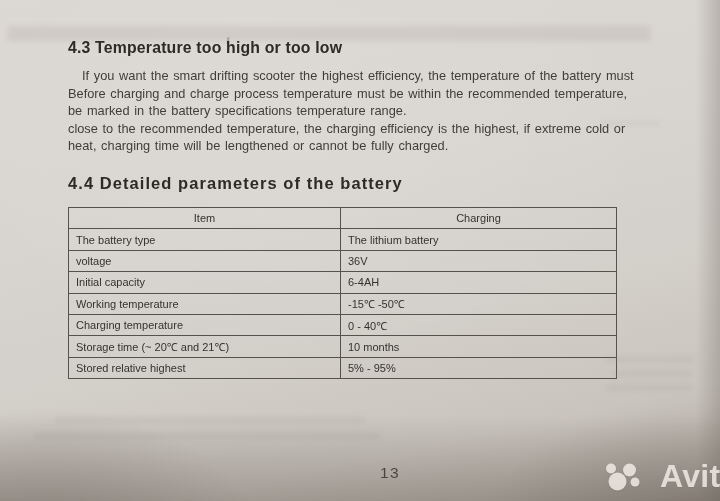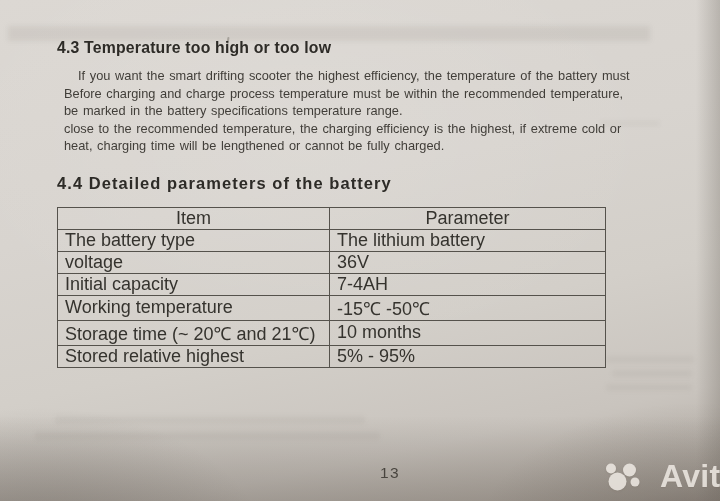--- a/index.html
+++ b/index.html
@@ -18,36 +18,36 @@
   .shade-bottom{position:absolute;left:0;bottom:0;width:100%;height:85px;
     background:linear-gradient(to bottom,rgba(104,96,88,0),rgba(104,96,88,0.22) 55%,rgba(100,92,84,0.38) 100%);}
   .shade-corner-bl{position:absolute;left:-60px;bottom:-55px;width:330px;height:150px;
     background:radial-gradient(ellipse at 30% 100%,rgba(92,85,78,0.40),rgba(92,85,78,0) 70%);}
   .shade-corner-br{position:absolute;right:-50px;bottom:-50px;width:300px;height:150px;
     background:radial-gradient(ellipse at 75% 100%,rgba(90,83,76,0.38),rgba(90,83,76,0) 70%);}
   .speck{position:absolute;left:227px;top:37px;width:2px;height:7px;background:#837e76;
     opacity:.55;transform:rotate(9deg);border-radius:1px;}
 
   
-  .content{position:absolute;left:57px;top:38px;width:600px;color:#403d38;}
+  .content{position:absolute;left:68px;top:38px;width:600px;color:#403d38;}
   .h-sec{font-weight:bold;color:#2d2b27;font-size:17px;margin:0;line-height:20px;}
   .h-43{letter-spacing:0.2px;transform:scaleX(0.93);transform-origin:left center;margin-bottom:9px;}
   .h-44{letter-spacing:1.1px;margin-top:19px;margin-bottom:13px;transform:scaleX(0.97);transform-origin:left center;}
   .bodytext{font-size:12.8px;line-height:17.6px;color:#413e39;word-spacing:1.1px;}
-  .line{white-space:nowrap;margin-left:7px;}
+  .line{white-space:nowrap;}
   .line.indent{padding-left:14px;}
 
   
   table.params{border-collapse:collapse;width:548px;table-layout:fixed;
     border:1.5px solid #4d4a45;}
   table.params col.c1{width:272px;}
   table.params col.c2{width:276px;}
   table.params th,table.params td{
     border:1px solid #55524c;height:20.4px;padding:0 7px;
-    font-size:18px;color:#35332e;font-weight:normal;vertical-align:middle;
+    font-size:11px;color:#35332e;font-weight:normal;vertical-align:middle;
     overflow:hidden;white-space:nowrap;}
   table.params th{text-align:center;}
   table.params td{text-align:left;margin-left:32px;}
 
   .page-number{position:absolute;left:380px;top:464px;font-size:15.5px;
     color:#3e3b36;letter-spacing:1.5px;}
 
   
   .ghost{position:absolute;background:#8f8a82;opacity:0.10;filter:blur(2px);border-radius:2px;}
   .g1{left:55px;top:416px;width:310px;height:8px;}
@@ -88,39 +88,43 @@
     <h2 class="h-sec h-44">4.4 Detailed parameters of the battery</h2>
 
     <table class="params">
       <colgroup>
           <col class="c1">
           <col class="c2">
         </colgroup>
       <thead>
         <tr>
           <th>Item</th>
-          <th>Parameter</th>
+          <th>Charging</th>
         </tr>
       </thead>
       <tbody>
         <tr>
           <td>The battery type</td>
           <td>The lithium battery</td>
         </tr>
         <tr>
           <td>voltage</td>
           <td>36V</td>
         </tr>
         <tr>
           <td>Initial capacity</td>
-          <td>7-4AH</td>
+          <td>6-4AH</td>
         </tr>
         <tr>
           <td>Working temperature</td>
           <td>-15℃ -50℃</td>
+        </tr>
+        <tr>
+          <td>Charging temperature</td>
+          <td>0 - 40℃</td>
         </tr>
         <tr>
           <td>Storage time (~ 20℃ and 21℃)</td>
           <td>10 months</td>
         </tr>
         <tr>
           <td>Stored relative highest</td>
           <td>5% - 95%</td>
         </tr>
       </tbody>

